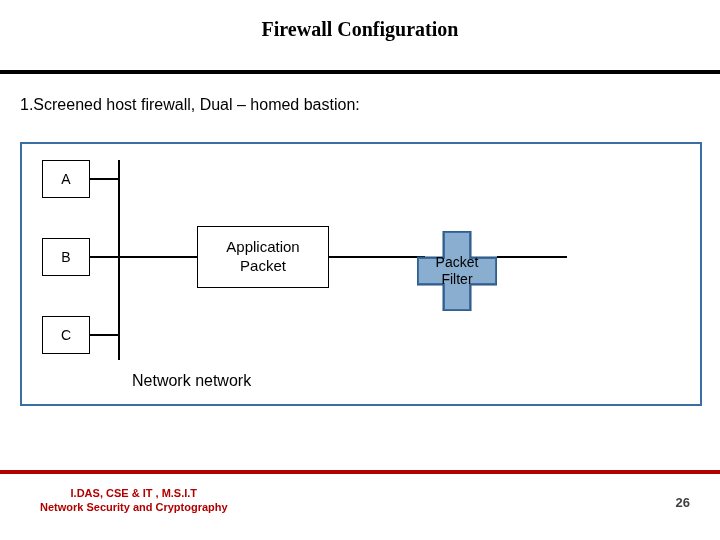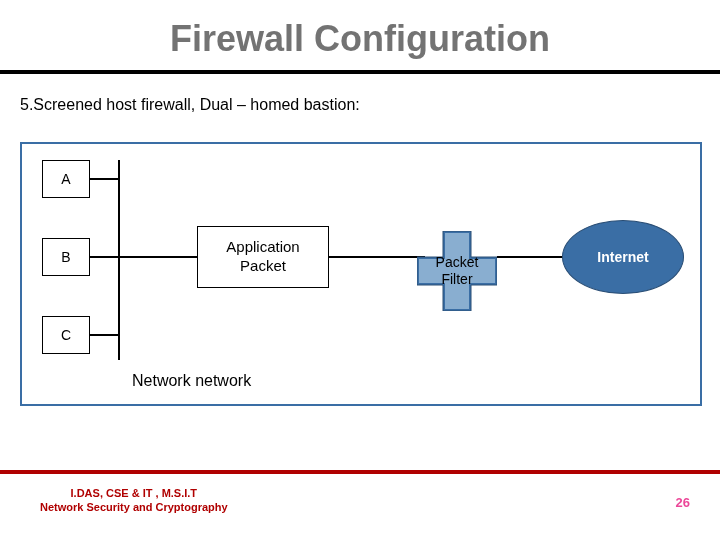--- a/index.html
+++ b/index.html
@@ -11,24 +11,24 @@
     font-family: Arial, Helvetica, sans-serif;
     position: relative;
     overflow: hidden;
   }
   .title {
     position: absolute;
     top: 18px;
     left: 0;
     width: 100%;
     text-align: center;
-    font-family: Liberation Sans, sans-serif;
-    font-size: 36px;
-    font-weight: bold;
-    color: #737373;
+    font-family: Liberation Serif, serif;
+    font-size: 20px;
+    font-weight: bold;
+    color: #000000;
   }
   .title-underline {
     position: absolute;
     top: 70px;
     left: 0;
     width: 720px;
     height: 4px;
     background: #000;
   }
   .subtitle {
@@ -149,30 +149,30 @@
     line-height: 1.3;
     text-align: center;
   }
   .page-num {
     position: absolute;
     right: 30px;
     top: 495px;
     font-family: "Comic Sans MS", cursive, sans-serif;
     font-size: 13px;
     font-weight: bold;
-    color: #ec4899;
+    color: #404040;
   }
 </style>
 </head>
 <body>
 
 <div class="title">Firewall Configuration</div>
 <div class="title-underline"></div>
 
-<div class="subtitle">5.Screened host firewall, Dual – homed bastion:</div>
+<div class="subtitle">1.Screened host firewall, Dual – homed bastion:</div>
 
 <div class="diagram-frame">
 
   <div class="bus"></div>
 
   <div class="host-box" style="left:20px; top:16px;">
     <span>A</span>
   </div>
   <div class="stub" style="left:68px; top:34px; width:28px;"></div>
 
@@ -201,23 +201,20 @@
       <path d="M28 2 H52 V28 H78 V52 H52 V78 H28 V52 H2 V28 H28 Z" fill="#89aed0"></path>
     </svg>
     <div class="label">
       <span style="white-space:pre-line;">Packet
 Filter</span>
     </div>
   </div>
 
   <div class="line-h" style="left:475px; top:112px; width:70px;"></div>
 
-  <div class="internet">
-    <span>Internet</span>
-  </div>
 
   <div class="internal-label">Network network</div>
 </div>
 
 <div class="footer-line"></div>
 
 <div class="footer-left">
   <div>I.DAS, CSE &amp; IT , M.S.I.T</div>
   <div>Network Security and Cryptography</div>
 </div>

